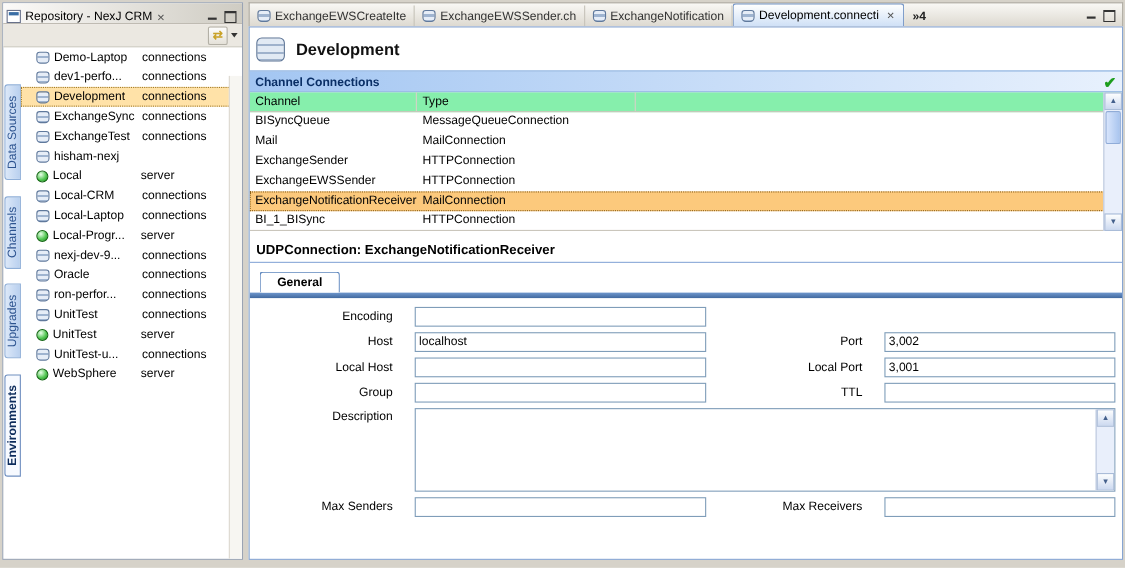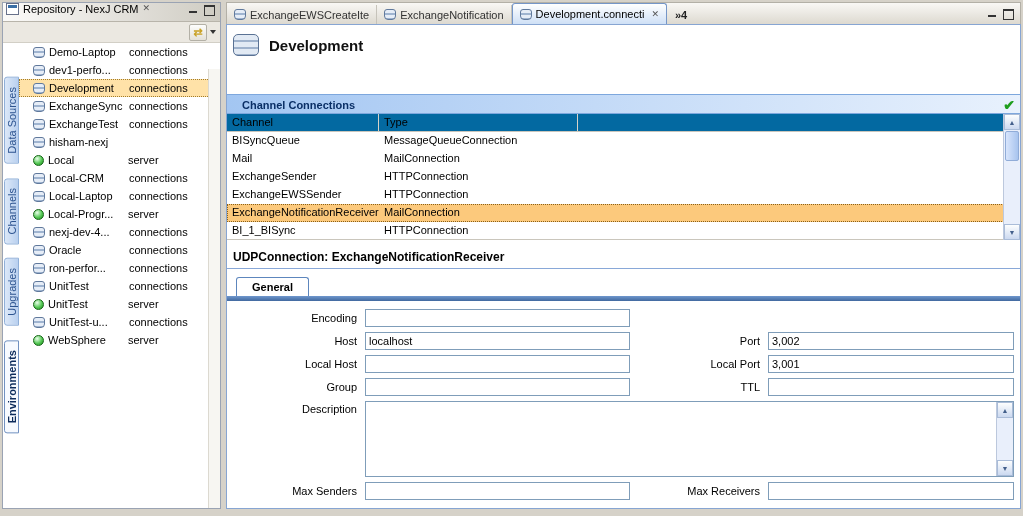--- a/index.html
+++ b/index.html
@@ -4,21 +4,21 @@
 <style>
   * { margin:0; padding:0; box-sizing:border-box; }
   html,body { width:1023px; height:516px; overflow:hidden;
     font-family:"Liberation Sans", sans-serif; font-size:11px; color:#000;
     background:#d6d2c9; }
   .app { position:relative; width:1023px; height:516px; }
 
   
   .left-pane { position:absolute; left:2px; top:2px; width:219px; height:507px;
     background:#fff; border:1px solid #9aa3b3; display:flex; flex-direction:column; }
-  .view-titlebar { height:19px; flex:0 0 19px; display:flex; align-items:flex-start; gap:4px;
+  .view-titlebar { height:19px; flex:0 0 19px; display:flex; align-items:flex-end; gap:4px;
     padding:0 3px; background:linear-gradient(to right,#fbfaf8,#cfccc3);
     border-bottom:1px solid #b8b4aa; }
   .view-icon { width:13px; height:12px; border:1px solid #68718a; background:#fff; }
   .view-icon::before { content:""; display:block; height:3px; margin:1px; background:#3a6ea5; }
   .view-title { flex:0 1 auto; white-space:nowrap; overflow:hidden; }
   .x-icon { font-size:9px; color:#555; line-height:10px; cursor:pointer; }
   .winbtns { margin-left:auto; display:flex; gap:2px; }
   .winbtn { width:15px; height:13px; cursor:pointer; }
   .btn-min::after { content:""; display:block; width:8px; height:2px; background:#333; margin:8px auto 0; }
   .btn-max::after { content:""; display:block; width:9px; height:8px; border:1px solid #333;
@@ -66,29 +66,29 @@
   .tab-overflow { margin-left:8px; margin-bottom:3px; color:#222; font-weight:bold; cursor:pointer; }
   .editor-tabbar .winbtns { margin-left:auto; margin-bottom:4px; margin-right:4px; }
 
   .editor-body { position:relative; flex:1 1 auto; background:#fff;
     border:1px solid #87a5d2; overflow:hidden; }
   .page-header { display:flex; align-items:center; gap:10px; padding:9px 6px 8px 6px; }
   .icon-dev { width:26px; height:22px; position:relative; border:1px solid #5a7294; border-radius:5px;
     background:repeating-linear-gradient(to bottom,#e2eaf4 0 5px,#9fb2cc 5px 7px); }
   .page-title { font-size:15px; font-weight:bold; color:#111; }
 
-  .section-bar { position:relative; height:20px; line-height:20px; padding-left:15px;
+  .section-bar { position:relative; height:20px; line-height:20px; padding-left:5px;
     font-weight:bold; color:#0a2f66;
     background:linear-gradient(to right,#a3c6f2,#e8f1fd);
-    border-top:1px solid #7da7dd; border-bottom:1px solid #7da7dd;margin-top:30px; }
+    border-top:1px solid #7da7dd; border-bottom:1px solid #7da7dd; }
   .check-icon { position:absolute; right:5px; top:0; color:#1e9e1e; font-size:14px; font-weight:bold; cursor:pointer; }
 
   .ctable { position:relative; }
   .tbl-header { display:grid; grid-template-columns:152px 199px 1fr; height:18px;
-    background:#0369a1; border-bottom:1px solid #cac6bc; }
+    background:#86efac; border-bottom:1px solid #cac6bc; }
   .tbl-header > div { padding:2px 0 0 5px; border-right:1px solid #d6d2c8; }
   .tbl-row { display:grid; grid-template-columns:152px 199px 1fr; height:18px; cursor:pointer; }
   .tbl-row > div { padding:2px 0 0 5px; white-space:nowrap; overflow:hidden; }
   .tbl-row.selected { background:#fcc97c; outline:1px dotted #8a611a; outline-offset:-1px; }
   .tbl-bottom { border-bottom:1px solid #cac6bc; }
 
   .vscroll { position:absolute; top:0; right:0; bottom:0; width:17px;
     background:#e9effb; border-left:1px solid #bcc8dd; cursor:pointer; }
   .vs-up,.vs-down { position:absolute; left:0; right:0; height:16px; text-align:center;
     font-size:7px; line-height:15px; color:#44608c;
@@ -99,21 +99,21 @@
 
   .detail-header { margin:10px 0 0 6px; font-size:12px; font-weight:bold; }
   .detail-rule { height:1px; background:#89a8d8; margin-top:4px; }
   .gtab-row { display:flex; align-items:flex-end; height:24px; padding-left:9px; margin-top:3px; }
   .gtab { padding:3px 15px; font-weight:bold; background:#fff; cursor:pointer;
     border:1px solid #5d86bd; border-bottom:none; border-radius:3px 3px 0 0; }
   .gtab-band { height:5px; background:linear-gradient(to bottom,#6f97cd,#41699f); }
 
   .form { padding:8px 6px 0 0; }
   .form-row { display:grid; grid-template-columns:130px 265px 122px 1fr;
-    column-gap:8px; align-items:center; margin-bottom:5px; }
+    column-gap:20px; align-items:center; margin-bottom:5px; }
   .f-label { text-align:right; white-space:nowrap; }
   .f-input { width:100%; height:18px; border:1px solid #7f9db9; padding:0 3px;
     font:11px "Liberation Sans",sans-serif; }
   .desc-row { align-items:start; }
   .desc-row .f-label { padding-top:2px; }
   .desc-box { grid-column:2 / 5; position:relative; height:76px;
     border:1px solid #7f9db9; background:#fff; padding:2px 20px 2px 3px; overflow:hidden; }
 </style>
 </head>
 <body>
@@ -189,21 +189,21 @@
             <span class="t-name">Local-Laptop</span>
             <span class="t-type">connections</span>
           </div>
         <div class="tree-row">
             <span class="icon-server"></span>
             <span class="t-name">Local-Progr...</span>
             <span class="t-type">server</span>
           </div>
         <div class="tree-row">
             <span class="icon-conn"></span>
-            <span class="t-name">nexj-dev-4...</span>
+            <span class="t-name">nexj-dev-9...</span>
             <span class="t-type">connections</span>
           </div>
         <div class="tree-row">
             <span class="icon-conn"></span>
             <span class="t-name">Oracle</span>
             <span class="t-type">connections</span>
           </div>
         <div class="tree-row">
             <span class="icon-conn"></span>
             <span class="t-name">ron-perfor...</span>
@@ -232,20 +232,24 @@
       </div>
       <div class="tree-scroll"></div>
     </div>
   </div>
 
   <div class="right-pane">
     <div class="editor-tabbar">
       <div class="etab">
         <span class="icon-conn"></span>
         <span>ExchangeEWSCreateIte</span>
+      </div>
+      <div class="etab">
+        <span class="icon-conn"></span>
+        <span>ExchangeEWSSender.ch</span>
       </div>
       <div class="etab">
         <span class="icon-conn"></span>
         <span>ExchangeNotification</span>
       </div>
       <div class="etab active">
         <span class="icon-conn"></span>
         <span>Development.connecti</span>
         <span class="etab-close">✕</span>
       </div>

